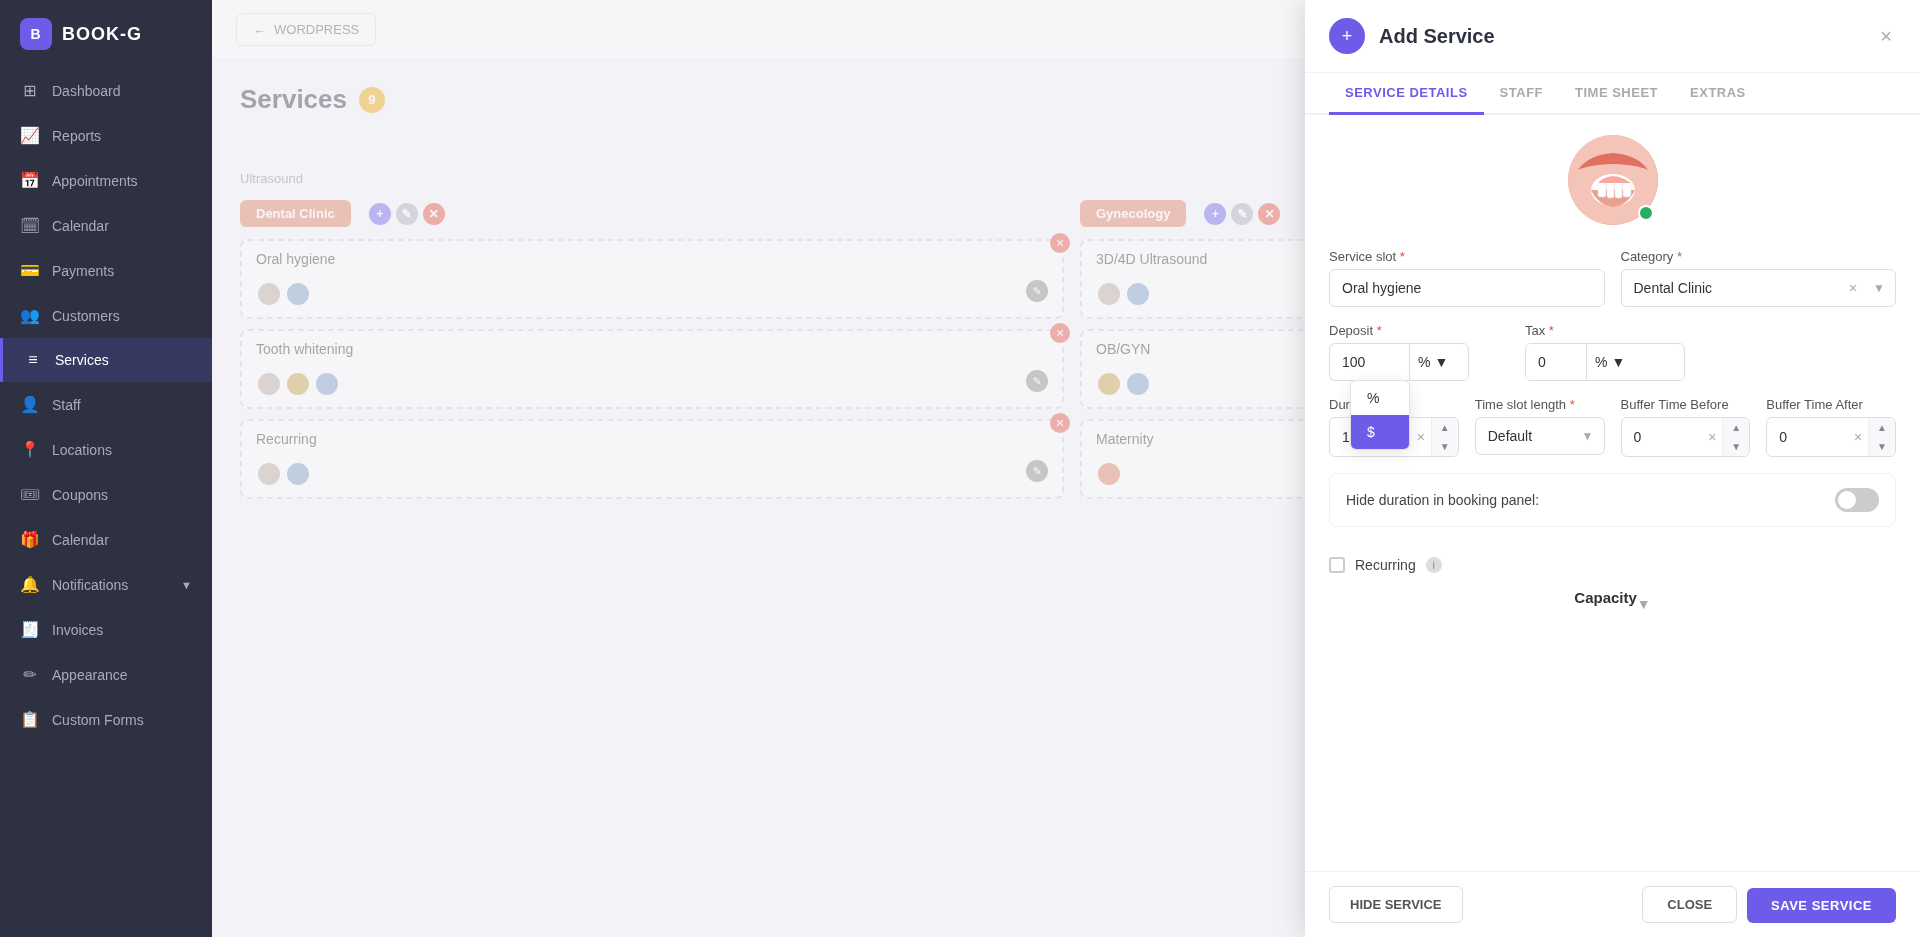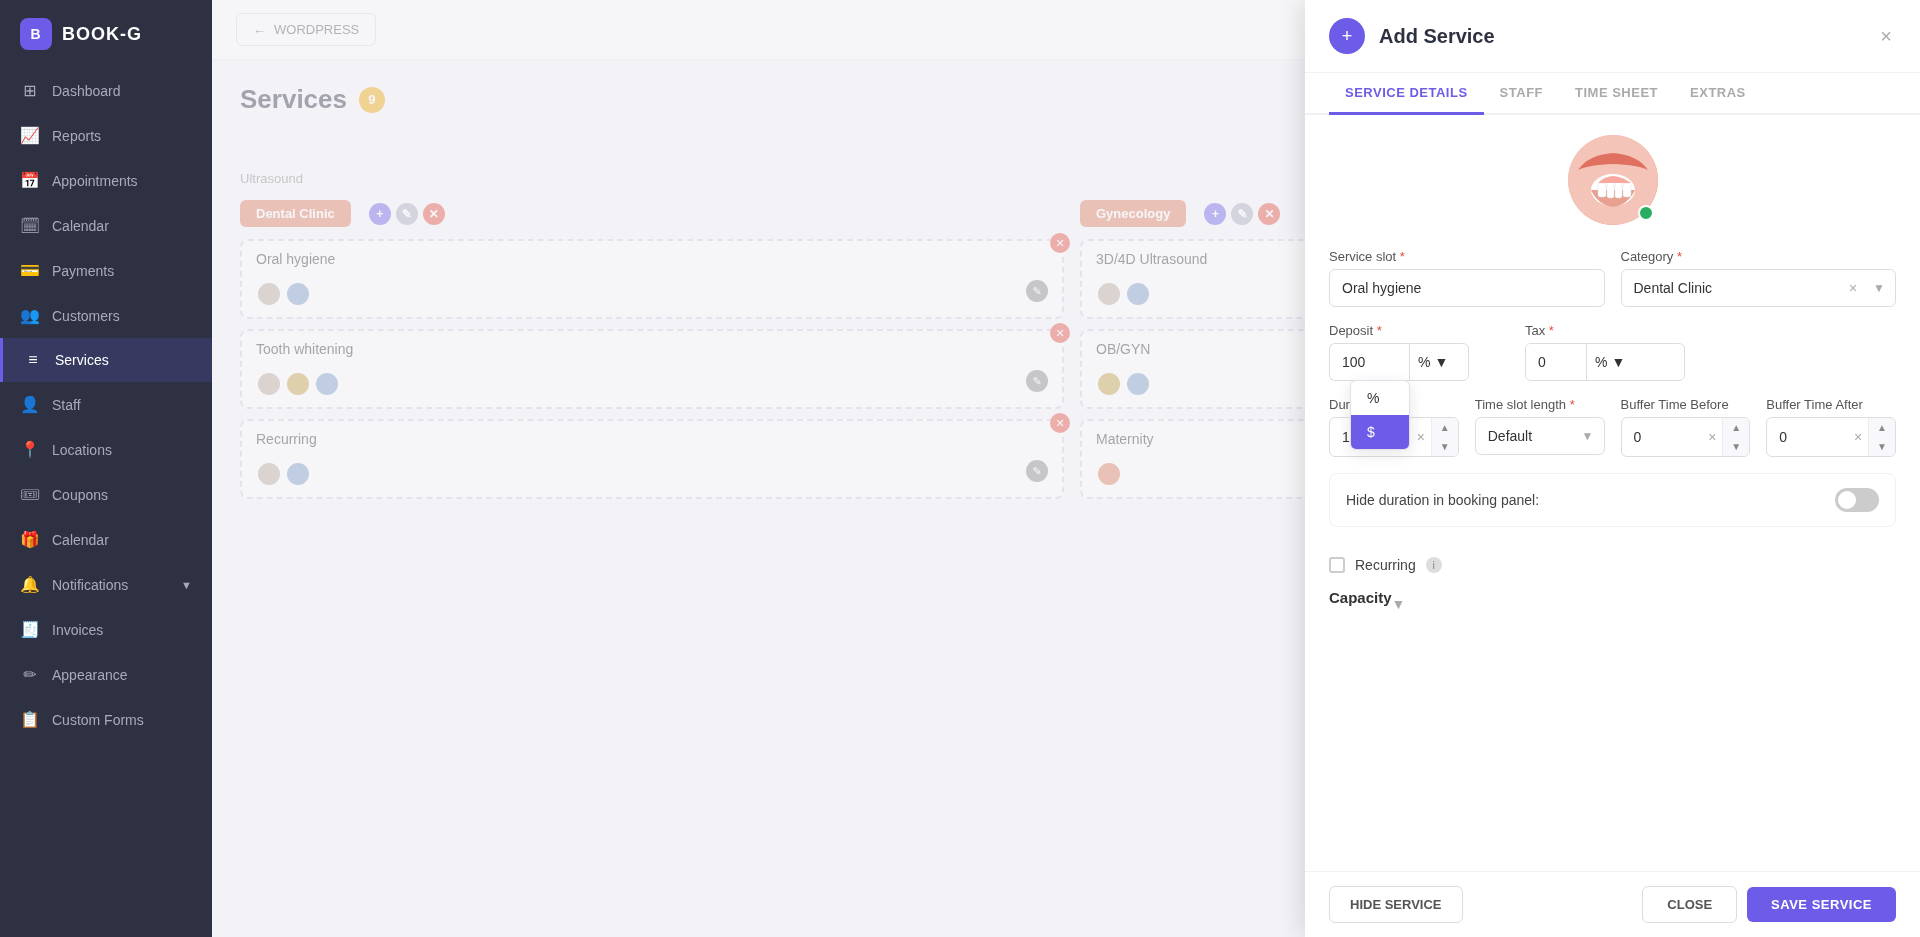--- a/index.html
+++ b/index.html
@@ -354,21 +354,21 @@
       width: 16px; height: 16px; border-radius: 50%;
       background: #ddd; color: #888;
       display: flex; align-items: center; justify-content: center;
       font-size: 11px; cursor: pointer;
     }
     .section-label {
       font-size: 15px; font-weight: 600; color: #333;
       margin-bottom: 12px;
     }
     .capacity-row {
-      display: flex; align-items: center; justify-content: flex-start;
+      display: flex; align-items: center; justify-content: center;
       margin-bottom: 8px;
     }
     .expand-btn {
       background: none; border: none; cursor: pointer;
       color: #aaa; font-size: 14px;
     }
     .modal-footer {
       border-top: 1px solid #f0f0f5;
       padding: 14px 24px;
       display: flex; align-items: center; justify-content: space-between;
@@ -383,21 +383,21 @@
       padding: 10px 24px; border-radius: 6px;
       font-size: 13px; font-weight: 600; color: #555; cursor: pointer;
     }
     .btn-save {
       background: #6c5ce7; color: #fff;
       border: none; border-radius: 6px;
       padding: 10px 24px;
       font-size: 13px; font-weight: 700; cursor: pointer;
       letter-spacing: 0.5px;
     }
-    .footer-right { display: flex; gap: 10px; align-items: center; }
+    .footer-right { display: flex; gap: 10px; align-items: flex-end; }
 
     
     .del-circle {
       width: 20px; height: 20px; border-radius: 50%;
       background: #e74c3c; color: #fff;
       display: flex; align-items: center; justify-content: center;
       font-size: 11px; cursor: pointer;
       position: absolute; top: -6px; right: -6px; z-index: 2;
     }
     .edit-circle {

